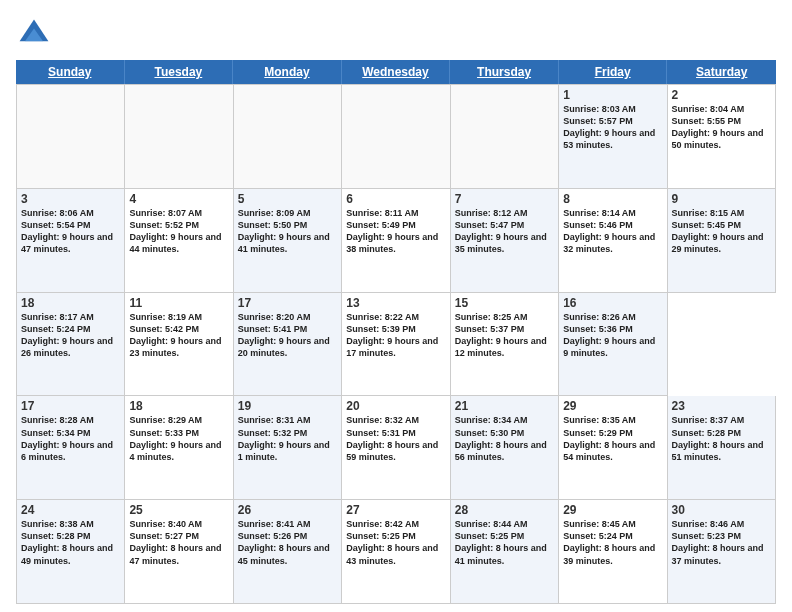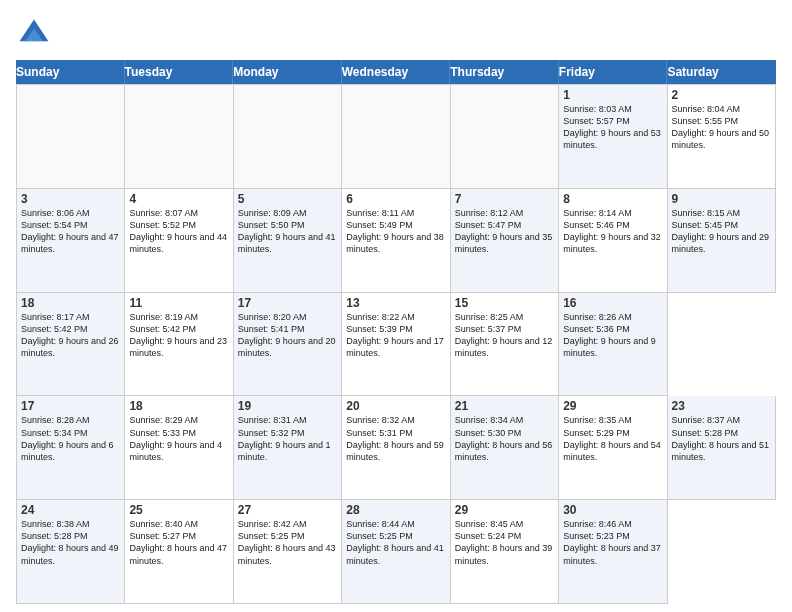--- a/index.html
+++ b/index.html
@@ -60,22 +60,24 @@
     }
     .cal-header {
       display: grid;
       grid-template-columns: repeat(7, 1fr);
       background: #2d6db5;
     }
     .cal-header-cell {
       color: #fff;
       font-size: 12px;
       font-weight: bold;
-      padding: 5px 0;
+      padding: 5px 8px;
+      text-align: center;
       border-right: 1px solid #4a85c7;
+      text-decoration: underline;
     }
     .cal-header-cell:last-child { border-right: none; }
     .cal-body {
       flex: 1;
       display: grid;
       grid-template-rows: repeat(5, 1fr);
       border-left: 1px solid #ccc;
       border-top: 1px solid #ccc;
     }
     .cal-row {
@@ -100,20 +102,21 @@
     .day-num {
       font-size: 12px;
       font-weight: bold;
       display: block;
       margin-bottom: 1px;
     }
     .cell-text {
       font-size: 9px;
       line-height: 1.35;
       color: #222;
+      font-weight: bold;
     }
   </style>
 </head>
 <body>
 
 <div class="page">
   <div class="header">
     <div class="logo">
       <svg class="logo-icon" viewBox="0 0 40 40">
         <polygon points="20,4 36,28 4,28" fill="#2d6db5"></polygon>
@@ -210,21 +213,21 @@
             <div class="cell-text">Sunrise: 8:15 AM
 Sunset: 5:45 PM
 Daylight: 9 hours
 and 29 minutes.</div>
           </div>
         </div>
         <div class="cal-row">
           <div class="cal-cell shaded">
             <span class="day-num">18</span>
             <div class="cell-text">Sunrise: 8:17 AM
-Sunset: 5:42 PM
+Sunset: 5:24 PM
 Daylight: 9 hours
 and 26 minutes.</div>
           </div>
           <div class="cal-cell">
             <span class="day-num">11</span>
             <div class="cell-text">Sunrise: 8:19 AM
 Sunset: 5:42 PM
 Daylight: 9 hours
 and 23 minutes.</div>
           </div>
@@ -315,20 +318,27 @@
 Sunset: 5:28 PM
 Daylight: 8 hours
 and 49 minutes.</div>
           </div>
           <div class="cal-cell">
             <span class="day-num">25</span>
             <div class="cell-text">Sunrise: 8:40 AM
 Sunset: 5:27 PM
 Daylight: 8 hours
 and 47 minutes.</div>
+          </div>
+          <div class="cal-cell shaded">
+            <span class="day-num">26</span>
+            <div class="cell-text">Sunrise: 8:41 AM
+Sunset: 5:26 PM
+Daylight: 8 hours
+and 45 minutes.</div>
           </div>
           <div class="cal-cell">
             <span class="day-num">27</span>
             <div class="cell-text">Sunrise: 8:42 AM
 Sunset: 5:25 PM
 Daylight: 8 hours
 and 43 minutes.</div>
           </div>
           <div class="cal-cell shaded">
             <span class="day-num">28</span>

